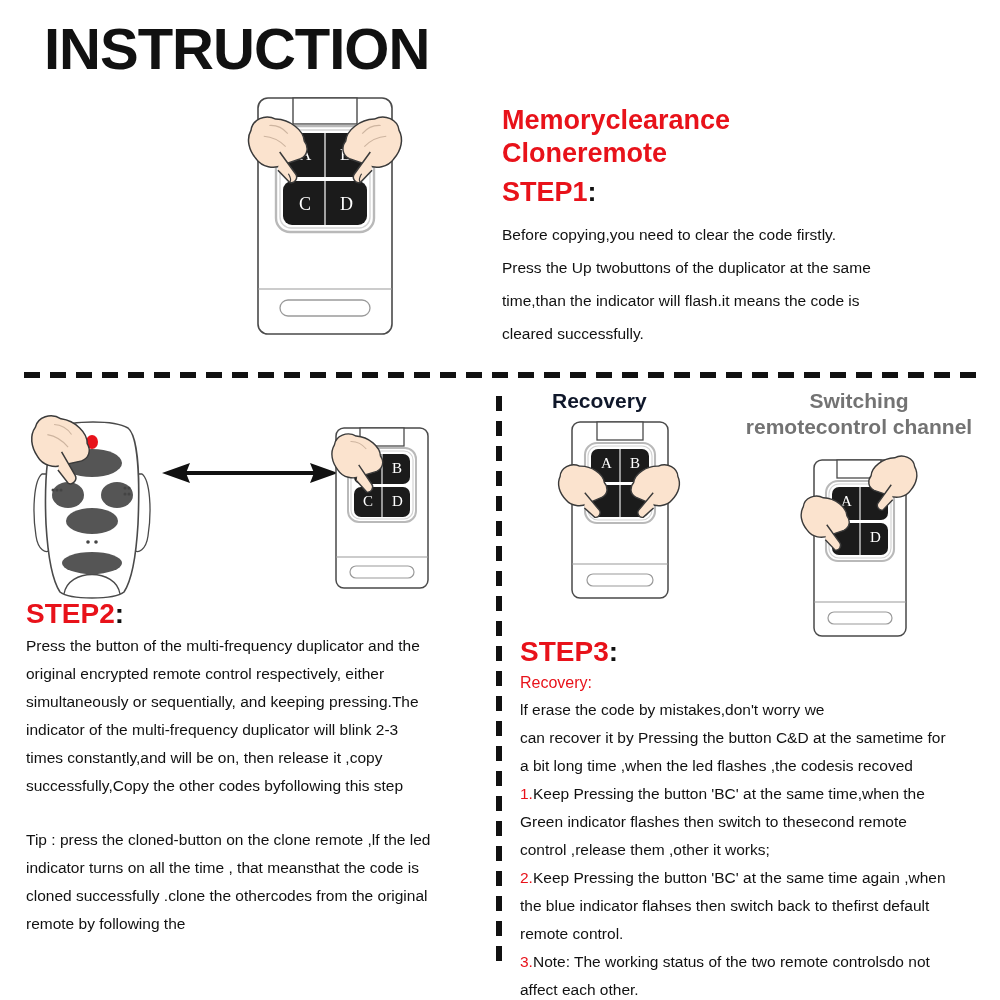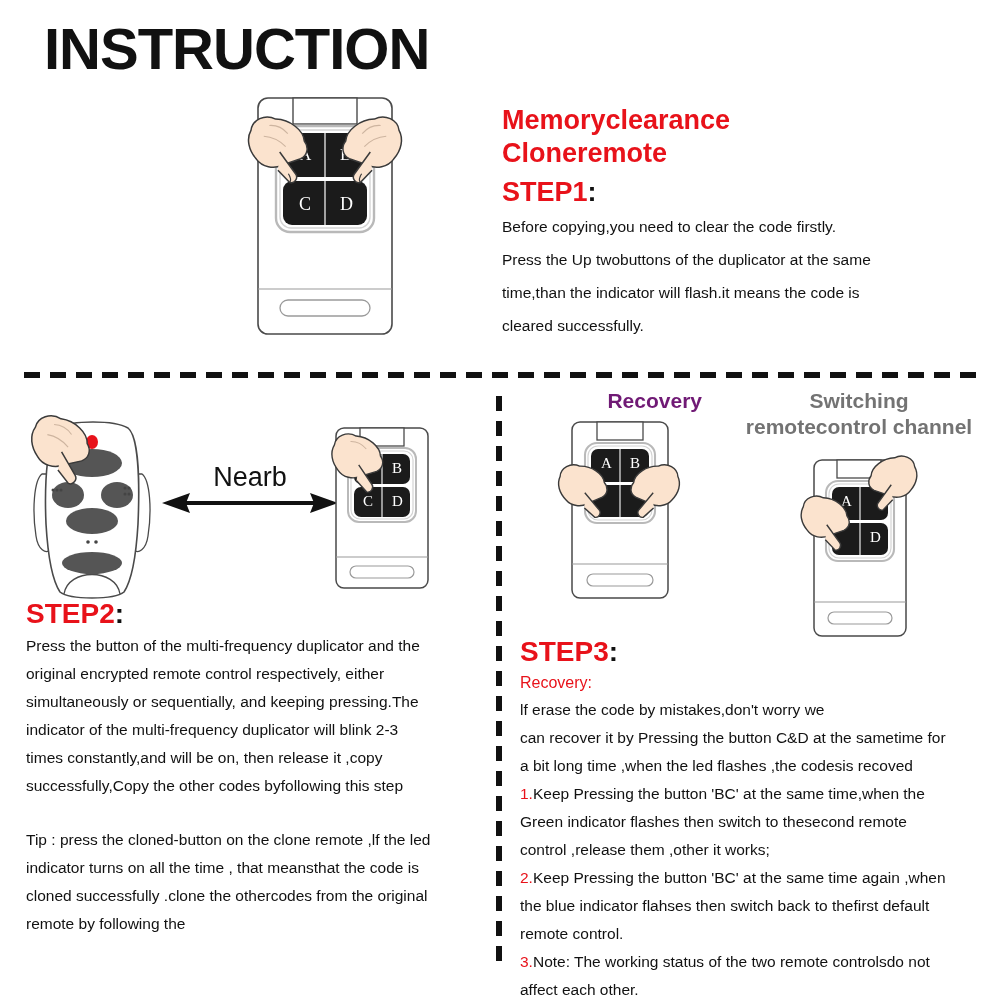--- a/index.html
+++ b/index.html
@@ -74,21 +74,21 @@
     margin: 0 0 6px 0;
   }
   .step-head {
     color: #E8121A;
     font-size: 27px;
     font-weight: bold;
     line-height: 32px;
     margin: 2px 0 2px 0;
   }
   .step-head .colon { color: #111111; font-weight: bold; }
-  .tr-lines { margin-top: 2px; }
+  .tr-lines { margin-top: 10px; }
   .tr-lines .body-line { line-height: 33px; font-size: 15.5px; }
 
   
   .s2-block { position: absolute; left: 26px; top: 596px; width: 462px; }
   .s2-block .step-head { font-size: 28px; }
   .s2-lines .body-line { line-height: 28px; font-size: 15.5px; }
   .s2-tip { margin-top: 26px; }
   .s2-tip .body-line { line-height: 28px; font-size: 15.5px; }
 
   
@@ -102,22 +102,22 @@
   }
   .s3-lines .body-line { line-height: 28px; font-size: 15.5px; }
   .num { color: #E8121A; }
 
   
   .rec-head {
     position: absolute;
     left: 552px;
     top: 388px;
     width: 150px;
-    text-align: right;
-    color: #701a75;
+    text-align: left;
+    color: #0f172a;
     font-size: 21px;
     font-weight: bold;
     line-height: 26px;
   }
   .sw-head {
     position: absolute;
     left: 718px;
     top: 388px;
     width: 282px;
     text-align: center;
@@ -254,21 +254,20 @@
       <g transform="rotate(24 40 39)">
         <path d="M6 28 C4 18, 14 8, 26 10 C40 6, 56 12, 60 22 C66 26, 68 34, 62 40 L46 52 C40 58, 28 60, 20 54 C10 48, 4 38, 6 28 Z" fill="#FBE3CE" stroke="#3a3a3a" stroke-width="1.5"></path>
         <path d="M40 40 L62 56 C66 59, 64 66, 59 66 L44 58" fill="#FBE3CE" stroke="#3a3a3a" stroke-width="1.5"></path>
         <path d="M22 18 q10 -4 20 2" fill="none" stroke="#cdb49f" stroke-width="1.1"></path>
         <path d="M20 30 q12 -3 24 3" fill="none" stroke="#cdb49f" stroke-width="1.1"></path>
       </g>
     </svg>
   </div>
 
   <div class="nearb-wrap">
-    <div class="nearb-label">Nearb</div>
     <div class="arrow-row">
       <svg width="180" height="22" viewBox="0 0 180 22" style="display:block;">
         <line x1="24" y1="11" x2="156" y2="11" stroke="#111111" stroke-width="4"></line>
         <polygon points="2,11 30,1 26,11 30,21" fill="#111111"></polygon>
         <polygon points="178,11 150,1 154,11 150,21" fill="#111111"></polygon>
       </svg>
     </div>
   </div>
 
   <div class="remote-rect" style="left:330px; top:424px;">

